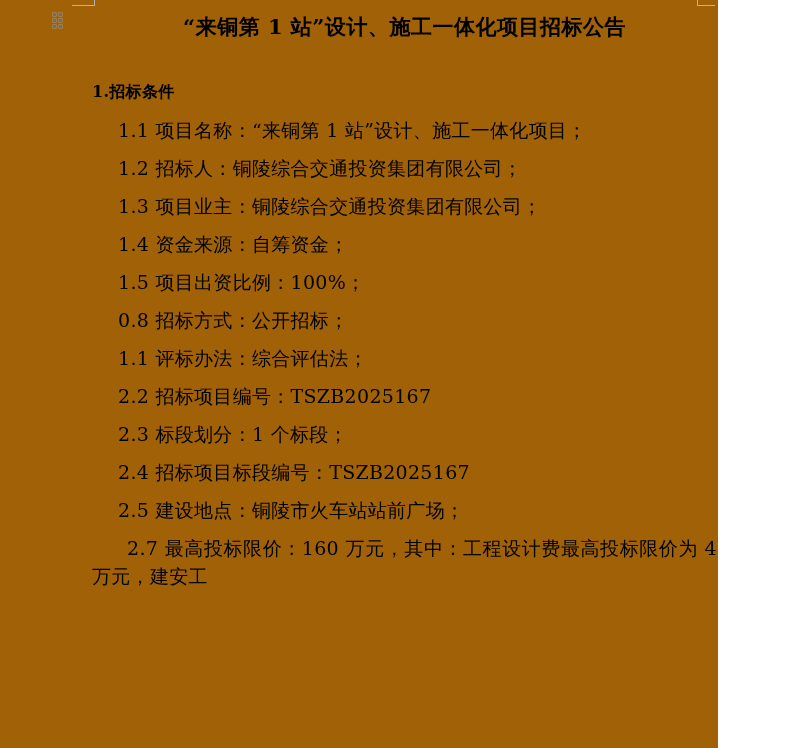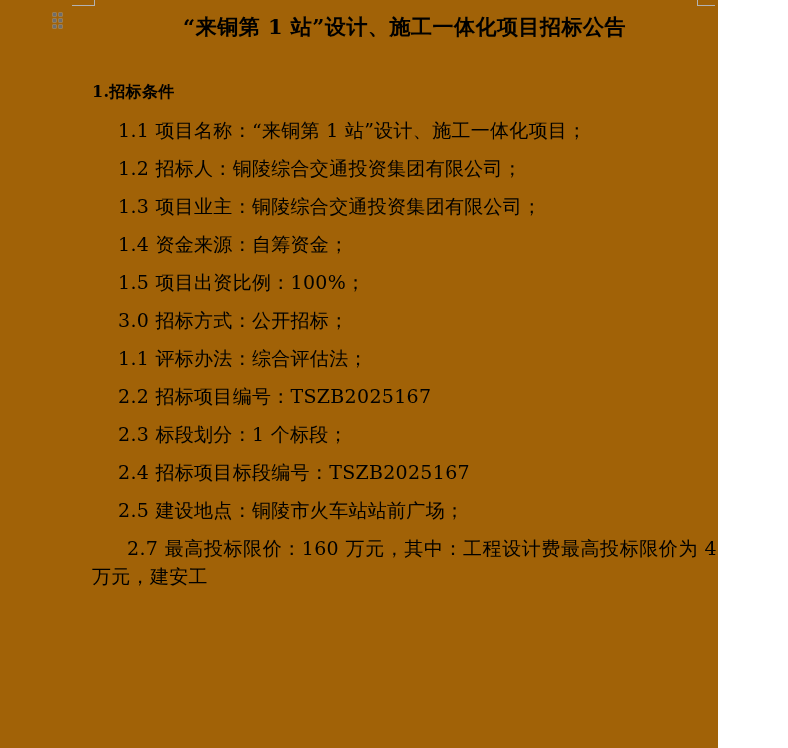--- a/index.html
+++ b/index.html
@@ -106,21 +106,21 @@
   <div class="content">
 
     <h1 class="doc-title">“来铜第 1 站”设计、施工一体化项目招标公告</h1>
 
     <p class="heading">1.招标条件</p>
     <p class="item">1.1 项目名称：“来铜第 1 站”设计、施工一体化项目；</p>
     <p class="item">1.2 招标人：铜陵综合交通投资集团有限公司；</p>
     <p class="item">1.3 项目业主：铜陵综合交通投资集团有限公司；</p>
     <p class="item">1.4 资金来源：自筹资金；</p>
     <p class="item">1.5 项目出资比例：100%；</p>
-    <p class="item">3.0 招标方式：公开招标；</p>
+    <p class="item">0.8 招标方式：公开招标；</p>
     <p class="item">1.1 评标办法：综合评估法；</p>
 
     <p class="item">2.2 招标项目编号：TSZB2025167</p>
     <p class="item">2.3 标段划分：1 个标段；</p>
     <p class="item">2.4 招标项目标段编号：TSZB2025167</p>
     <p class="item">2.5 建设地点：铜陵市火车站站前广场；</p>
     <p class="item-wrap">2.7 最高投标限价：160 万元，其中：工程设计费最高投标限价为 4 万元，建安工</p>
 
   </div>
 

